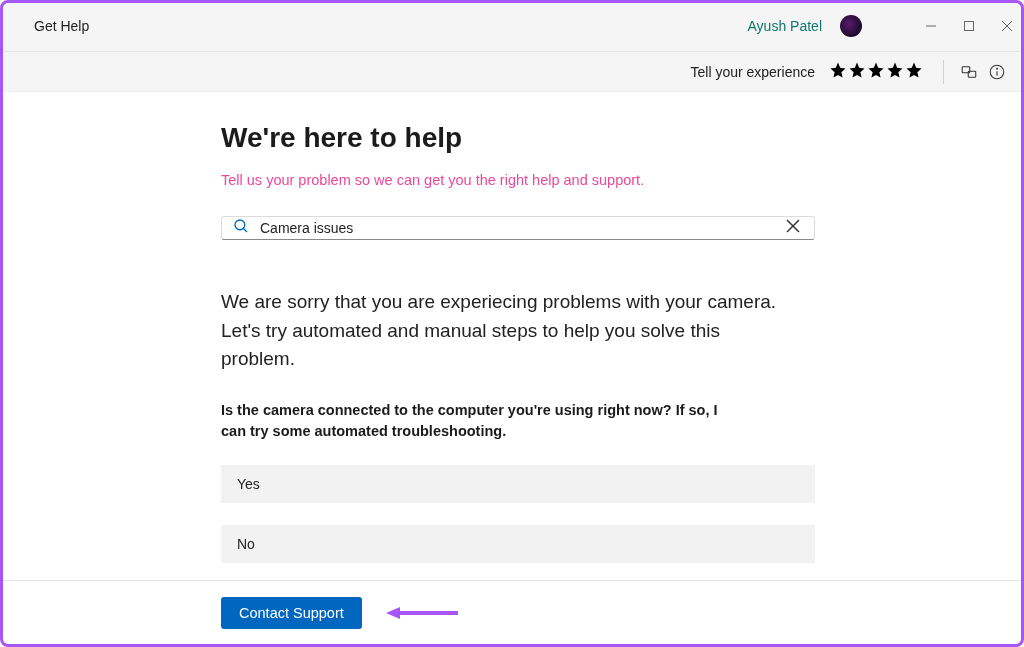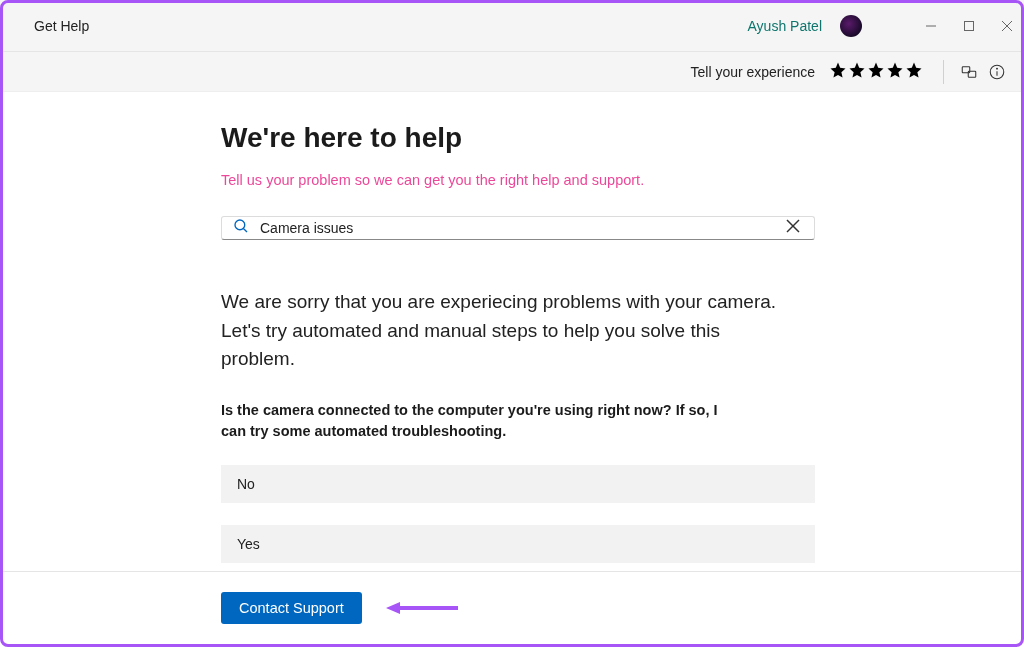--- a/index.html
+++ b/index.html
@@ -102,21 +102,21 @@
       background: #f2f2f2; border: none;
       text-align: left; padding: 0 16px;
       font-size: 14px; color: #222;
       margin-bottom: 22px; cursor: pointer;
       font-family: inherit;
     }
 
     .footer {
       position: absolute;
       left: 3px; right: 3px; bottom: 3px;
-      height: 73px;
+      height: 64px;
       background: #fff;
       border-top: 1px solid #e5e5e5;
       display: flex;
       align-items: center;
     }
     .contact-btn {
       margin-left: 218px;
       background: #0067c0;
       color: #fff;
       border: none;
@@ -218,22 +218,22 @@
         <svg viewBox="0 0 14 14">
             <line x1="1" y1="1" x2="13" y2="13"></line>
             <line x1="13" y1="1" x2="1" y2="13"></line>
           </svg>
       </span>
     </div>
 
     <p class="section-desc">We are sorry that you are experiecing problems with your camera. Let's try automated and manual steps to help you solve this problem.</p>
     <p class="question">Is the camera connected to the computer you're using right now? If so, I can try some automated troubleshooting.</p>
 
+    <button class="answer-btn">Yes</button>
     <button class="answer-btn">No</button>
-    <button class="answer-btn">Yes</button>
   </div>
 </div>
 
 <div class="footer">
   <button class="contact-btn">Contact Support</button>
   <span class="arrow-annot">
     <svg viewBox="0 0 72 16">
       <line x1="72" y1="8" x2="10" y2="8" stroke="#a855f7" stroke-width="4"></line>
       <polygon points="0,8 14,2 14,14" fill="#a855f7"></polygon>
     </svg>

